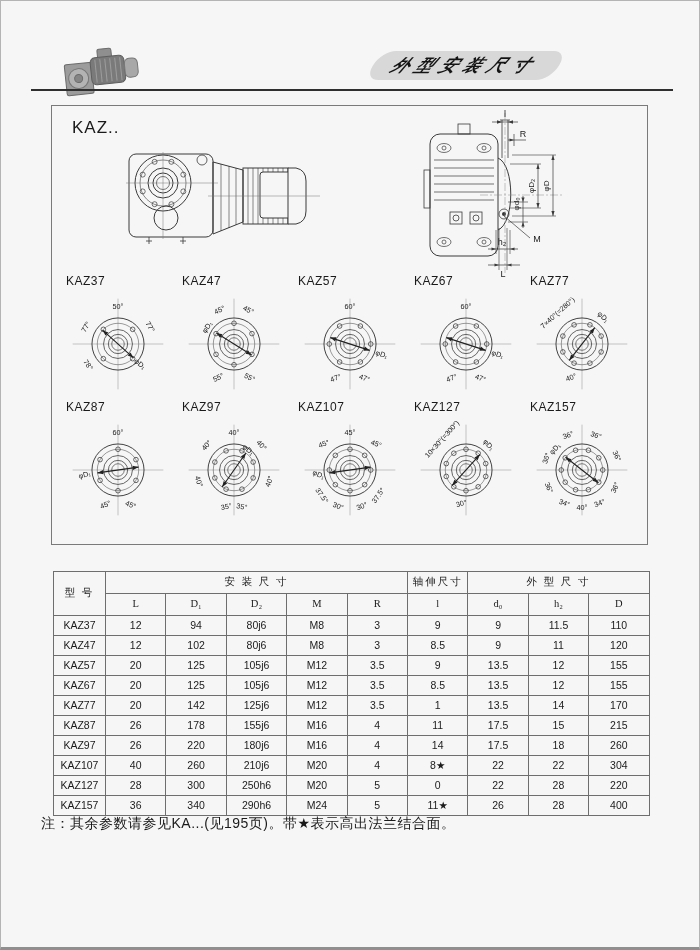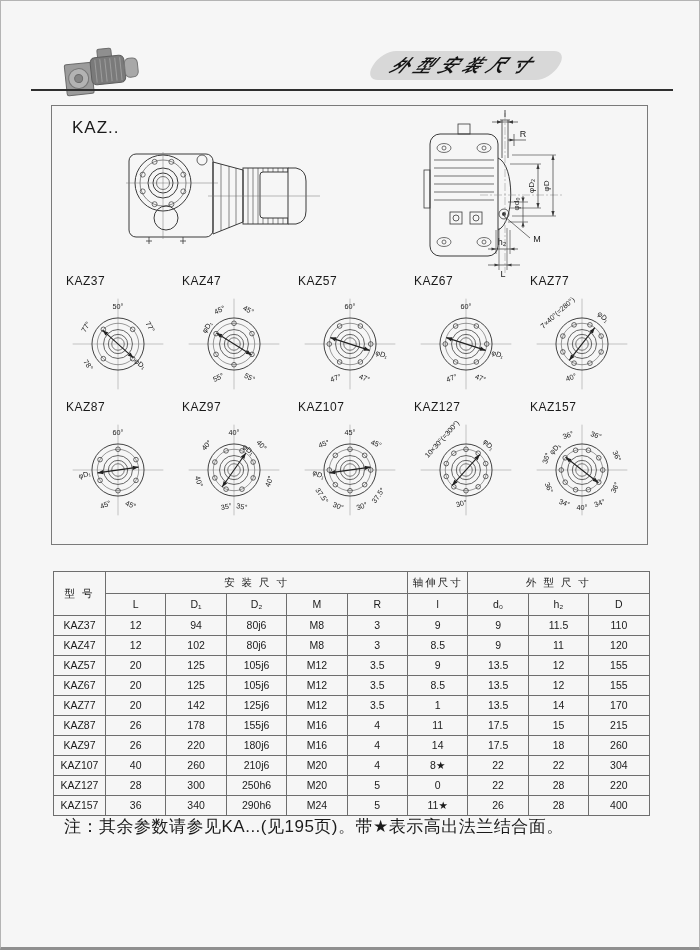--- a/index.html
+++ b/index.html
@@ -33,23 +33,23 @@
   .fcell svg{display:block;margin:0 auto;overflow:visible;}
   
   .dims-table{
     position:absolute;left:52px;top:570px;width:596px;
     border-collapse:collapse;table-layout:fixed;font-size:10.5px;color:#1a1a1a;
   }
   .dims-table th,.dims-table td{
     border:1px solid #6e6e6e;text-align:center;vertical-align:middle;
     padding:0;font-weight:normal;height:19px;line-height:1;
   }
-  .dims-table thead th{height:21px;}
+  .dims-table thead th{height:21px;font-family:Liberation Serif, serif;}
   .dims-table .gh{letter-spacing:2px;}
-  .footnote{position:absolute;left:63px;top:814px;font-size:17px;letter-spacing:.5px;}
+  .footnote{position:absolute;left:40px;top:814px;font-size:14px;letter-spacing:.5px;}
   text{font-family:"Liberation Sans","DejaVu Sans",sans-serif;}
 </style>
 </head>
 <body>
 
 <div class="page">
 
   <svg class="logo-svg" viewBox="0 0 88 58">
     <g transform="rotate(-6 44 30)">
       <rect x="6" y="20" width="27" height="31" rx="2" fill="#9c9c9c" stroke="#6b6b6b"></rect>

